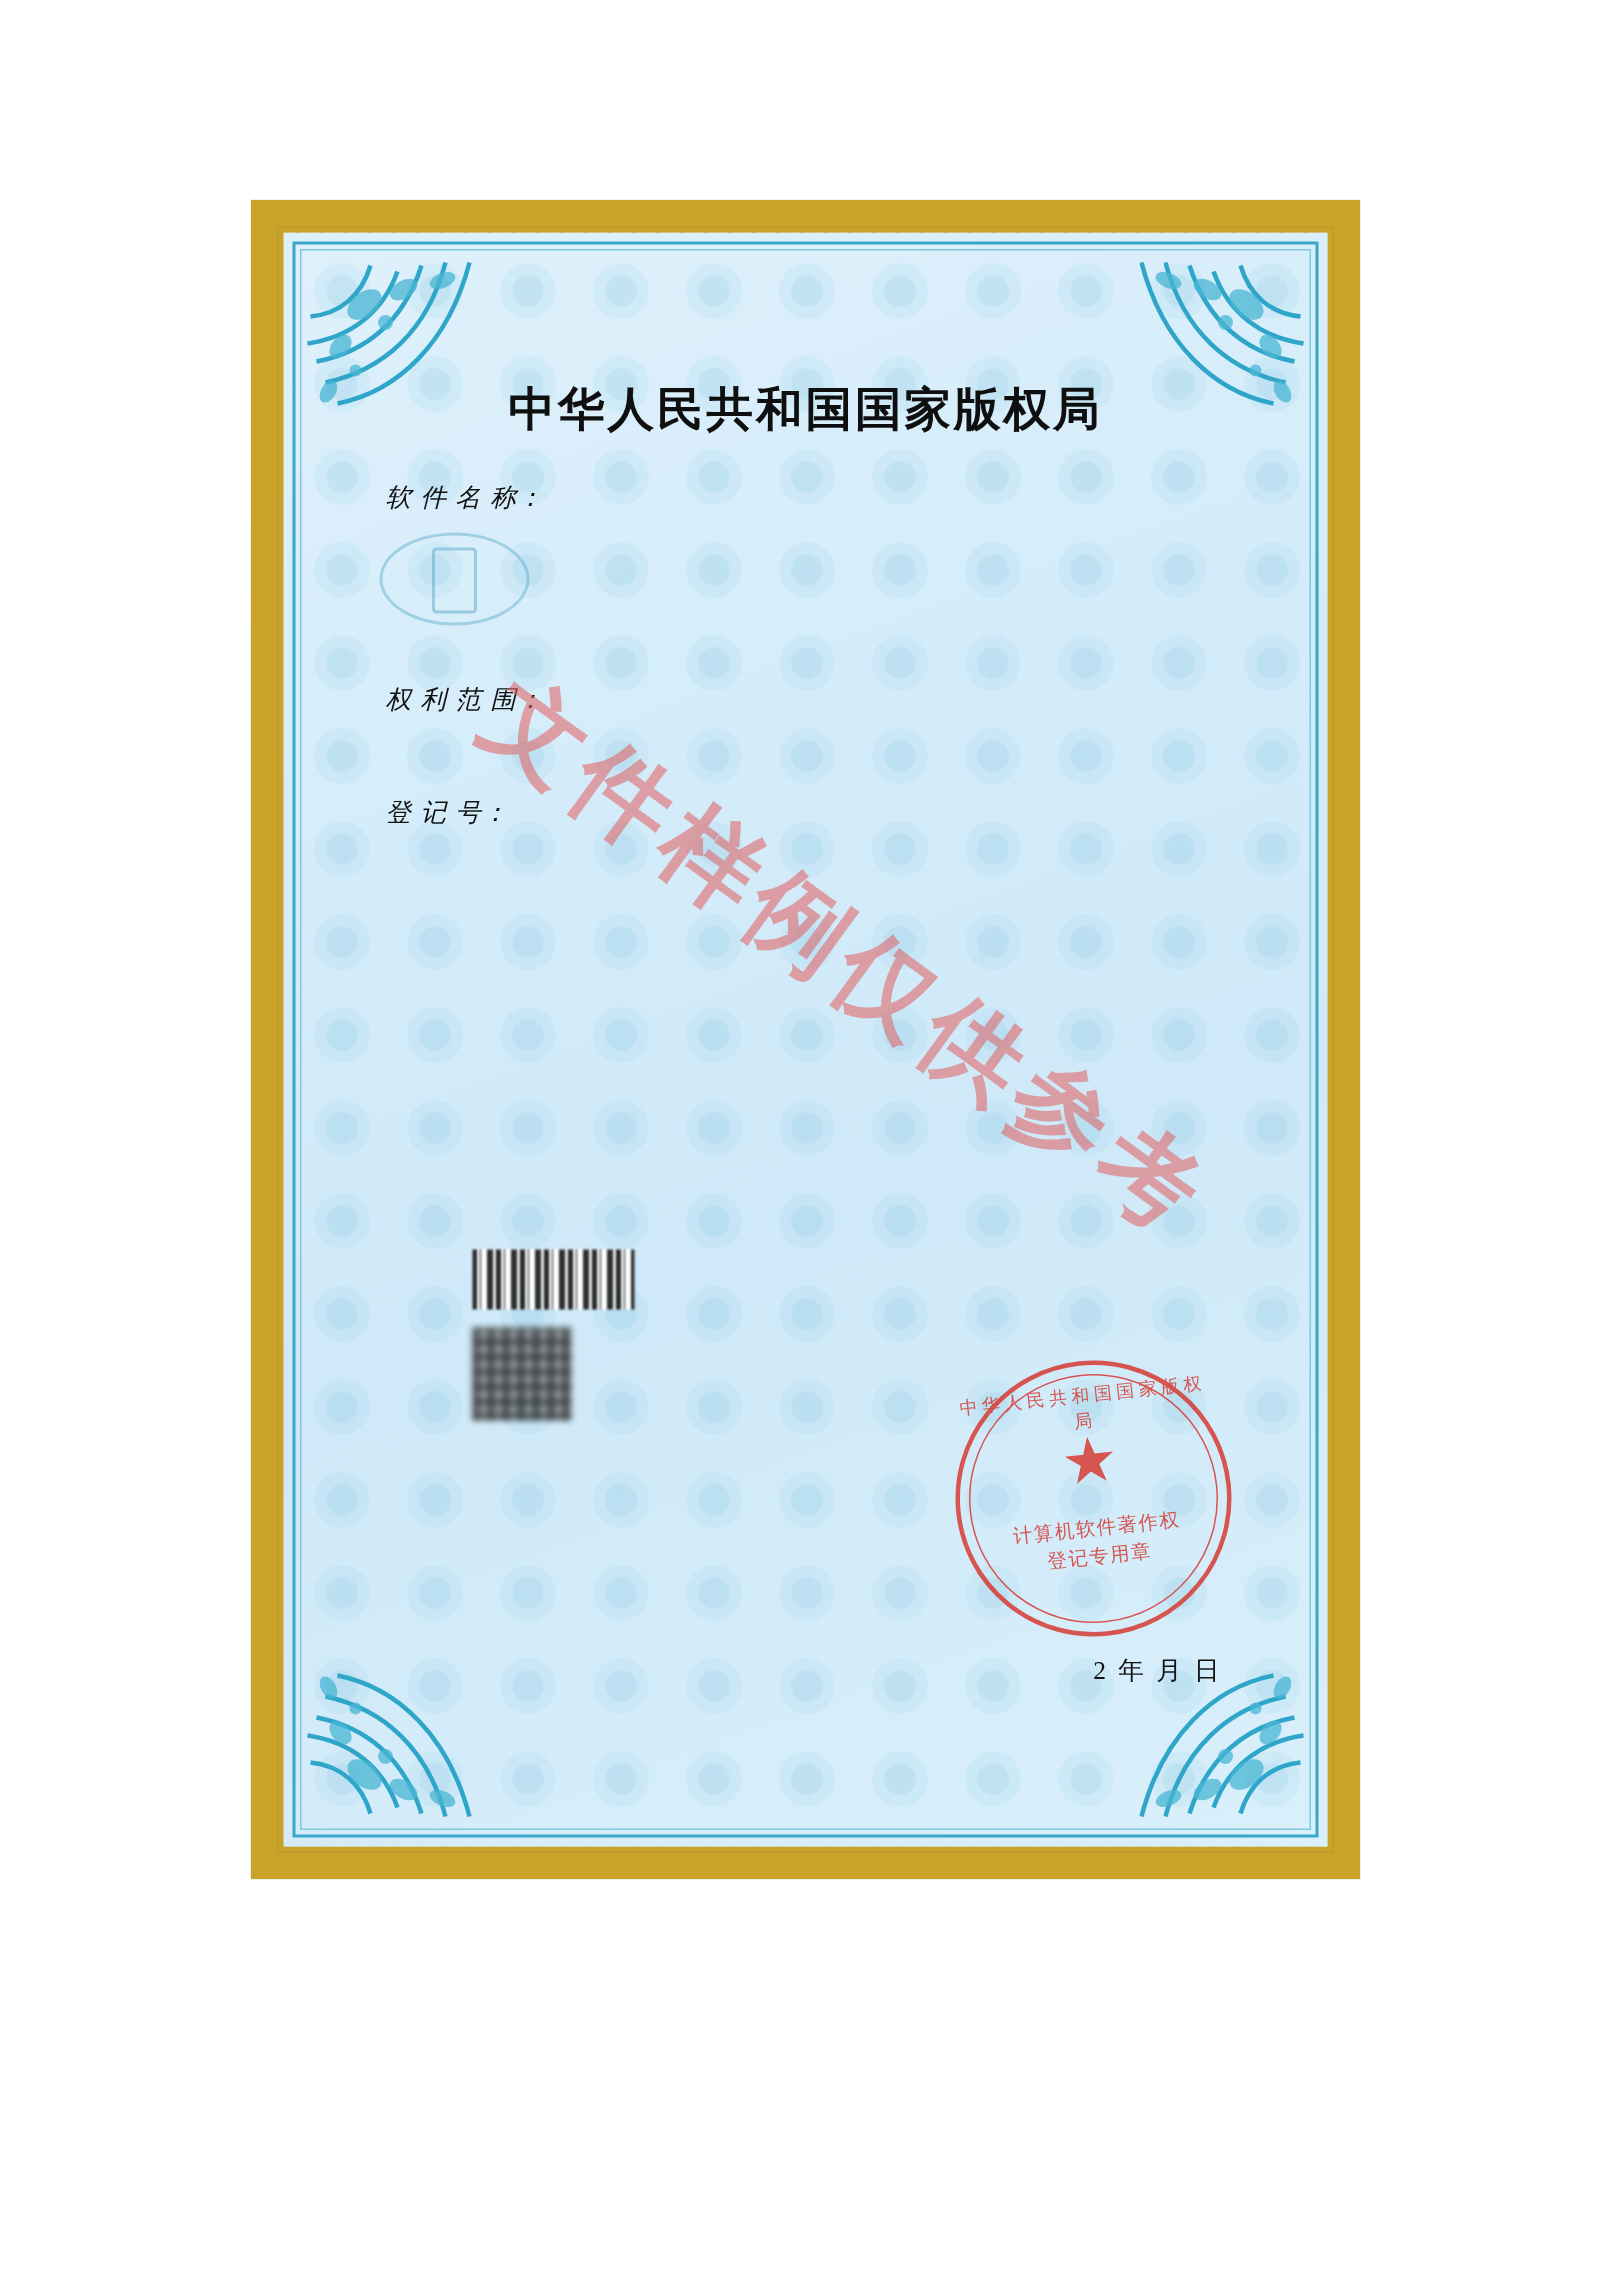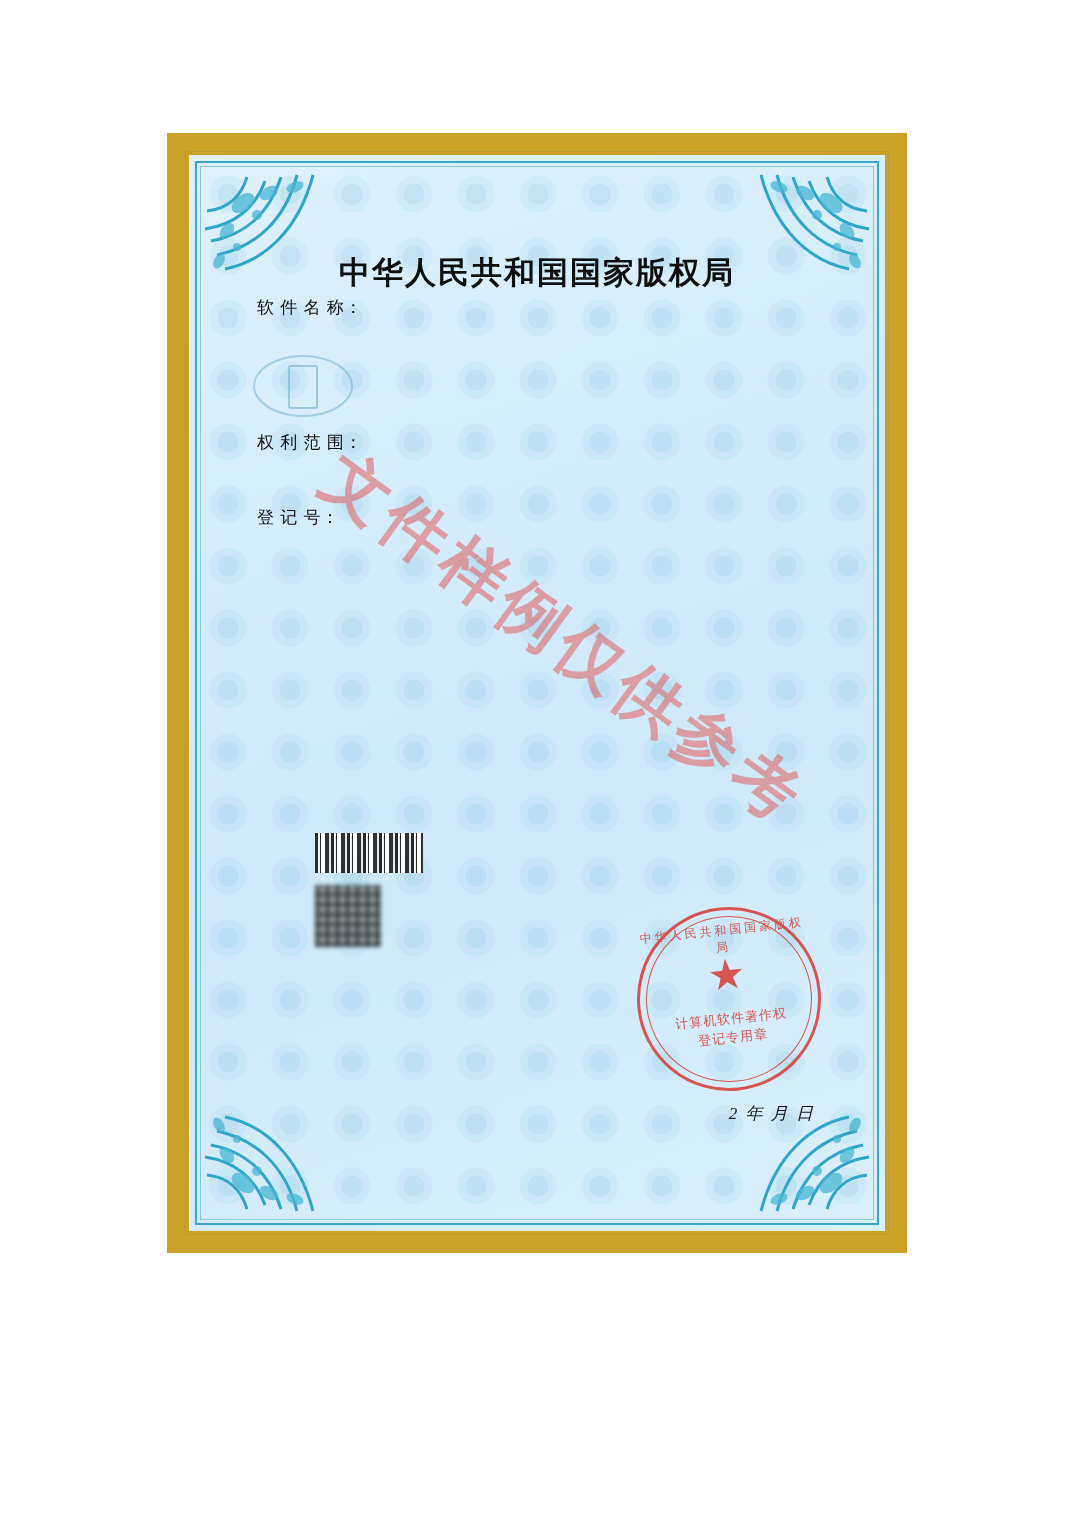--- a/index.html
+++ b/index.html
@@ -120,21 +120,23 @@
     font-size: 13.5px;
     color: #111;
     letter-spacing: 1px;
   }
   .cert-no-row .blank {
     display: inline-block;
     width: 86px;
   }
 
   .fields {
+    margin-top: 24px;
     padding-left: 30px;
+    font-style: italic;
   }
   .field-row {
     font-size: 17px;
     color: #111;
     letter-spacing: 1px;
     margin-bottom: 52px;
     white-space: nowrap;
   }
   .field-row.gap-big { margin-bottom: 112px; }
   .field-row.tight { margin-bottom: 28px; }
@@ -224,21 +226,20 @@
     letter-spacing: 1px;
   }
 
   .date-row {
     position: absolute;
     right: 92px;
     bottom: 128px;
     font-size: 17px;
     color: #111;
     letter-spacing: 2px;
-    font-style: italic;
   }
 
   
   .watermark {
     position: absolute;
     left: 190px;
     top: 300px;
     font-size: 66px;
     font-weight: bold;
     color: rgba(226, 92, 92, 0.55);

